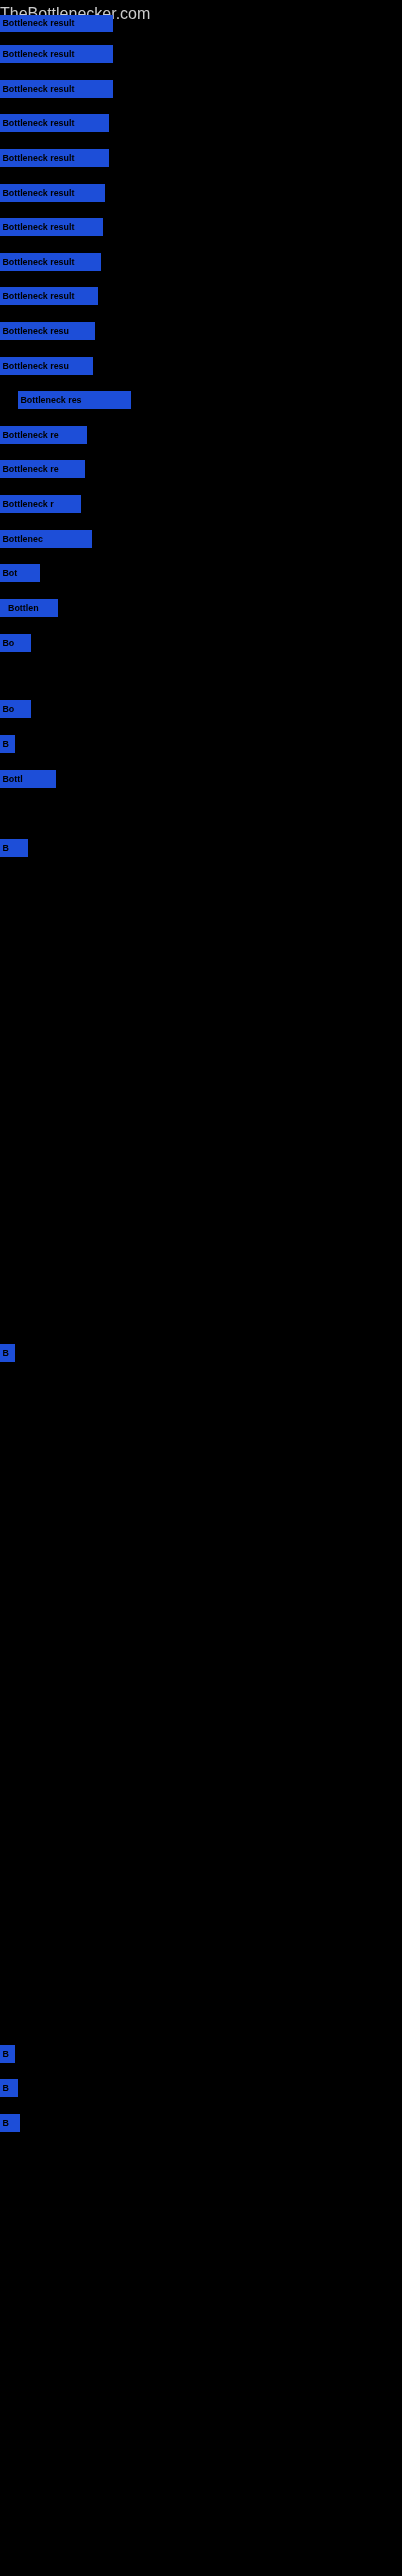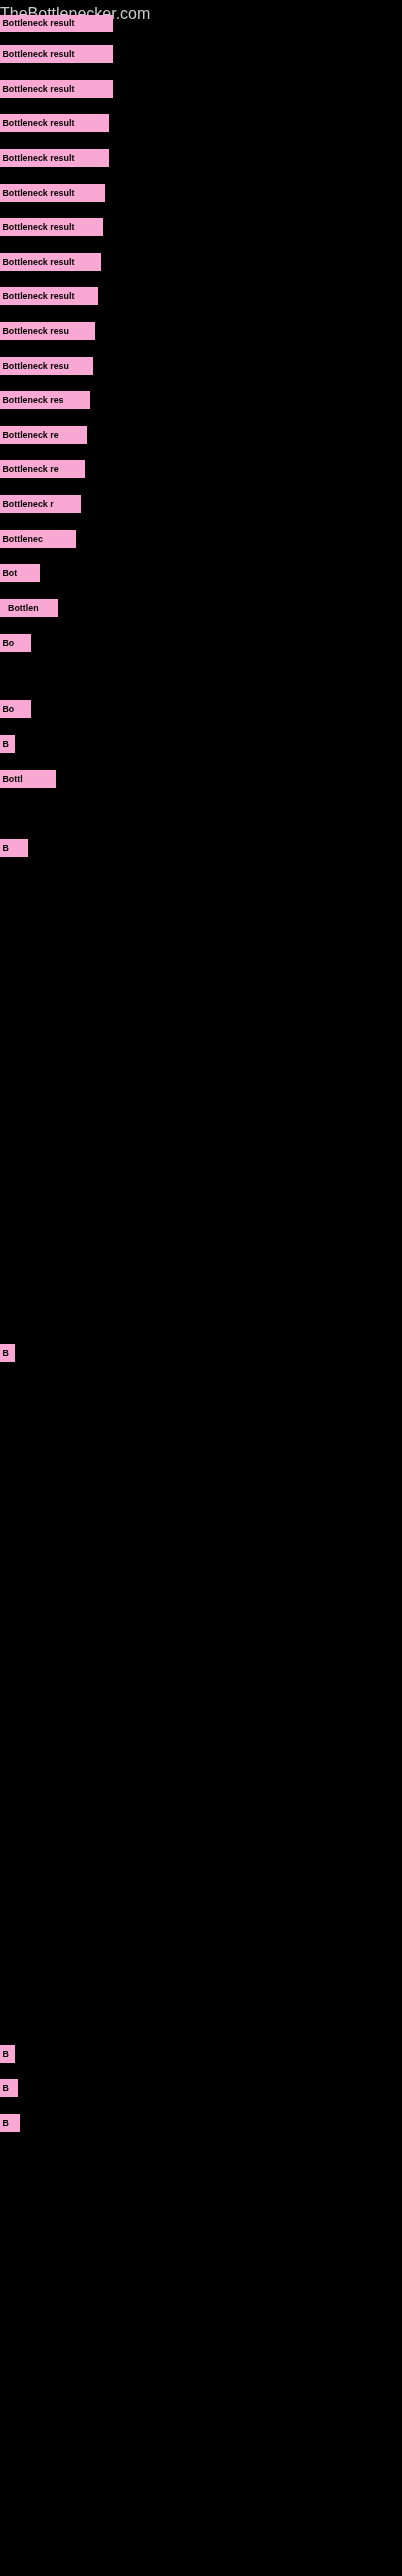--- a/index.html
+++ b/index.html
@@ -15,21 +15,21 @@
       font-size: 16px;
       text-align: left;
       padding: 3.2px 0;
       position: absolute;
       top: 1.6px;
       width: 100%;
     }
     .bottleneck-bar {
       position: absolute;
       left: 0;
-      background: #f9a8d4;
+      background: #1d4ed8;
       color: #000;
       font-size: 8.9px;
       font-weight: bold;
       white-space: nowrap;
       overflow: hidden;
       padding: 1.6px 2.4px;
       display: flex;
       align-items: center;
       height: 17.7px;
     }
@@ -43,25 +43,25 @@
 <div class="bottleneck-bar" style="top: 45px; width: 113px;">Bottleneck result</div>
 <div class="bottleneck-bar" style="top: 80px; width: 113px;">Bottleneck result</div>
 <div class="bottleneck-bar" style="top: 114px; width: 109px;">Bottleneck result</div>
 <div class="bottleneck-bar" style="top: 149px; width: 109px;">Bottleneck result</div>
 <div class="bottleneck-bar" style="top: 184px; width: 105px;">Bottleneck result</div>
 <div class="bottleneck-bar" style="top: 218px; width: 103px;">Bottleneck result</div>
 <div class="bottleneck-bar" style="top: 253px; width: 101px;">Bottleneck result</div>
 <div class="bottleneck-bar" style="top: 287px; width: 98px;">Bottleneck result</div>
 <div class="bottleneck-bar" style="top: 322px; width: 95px;">Bottleneck resu</div>
 <div class="bottleneck-bar" style="top: 357px; width: 93px;">Bottleneck resu</div>
-<div class="bottleneck-bar" style="top: 391px; width: 90px;">Bottleneck res</div>
+<div class="bottleneck-bar" style="top: 391px; width: 113px; margin-left: 18px;">Bottleneck res</div>
 <div class="bottleneck-bar" style="top: 426px; width: 87px;">Bottleneck re</div>
 <div class="bottleneck-bar" style="top: 460px; width: 85px;">Bottleneck re</div>
 <div class="bottleneck-bar" style="top: 495px; width: 81px;">Bottleneck r</div>
-<div class="bottleneck-bar" style="top: 530px; width: 76px;">Bottlenec</div>
+<div class="bottleneck-bar" style="top: 530px; width: 92px;">Bottlenec</div>
 <div class="bottleneck-bar" style="top: 564px; width: 40px;">Bot</div>
 <div class="bottleneck-bar" style="top: 599px; width: 58px; padding-left: 8px;">Bottlen</div>
 <div class="bottleneck-bar" style="top: 634px; width: 31px;">Bo</div>
 <div class="bottleneck-bar" style="top: 700px; width: 31px;">Bo</div>
 <div class="bottleneck-bar" style="top: 735px; width: 14.5px;">B</div>
 <div class="bottleneck-bar" style="top: 770px; width: 56px;">Bottl</div>
 <div class="bottleneck-bar" style="top: 839px; width: 28px;">B</div>
 <div class="bottleneck-bar" style="top: 1344px; width: 14.5px;">B</div>
 <div class="bottleneck-bar" style="top: 2045px; width: 14.5px;">B</div>
 <div class="bottleneck-bar" style="top: 2079px; width: 17.7px;">B</div>

